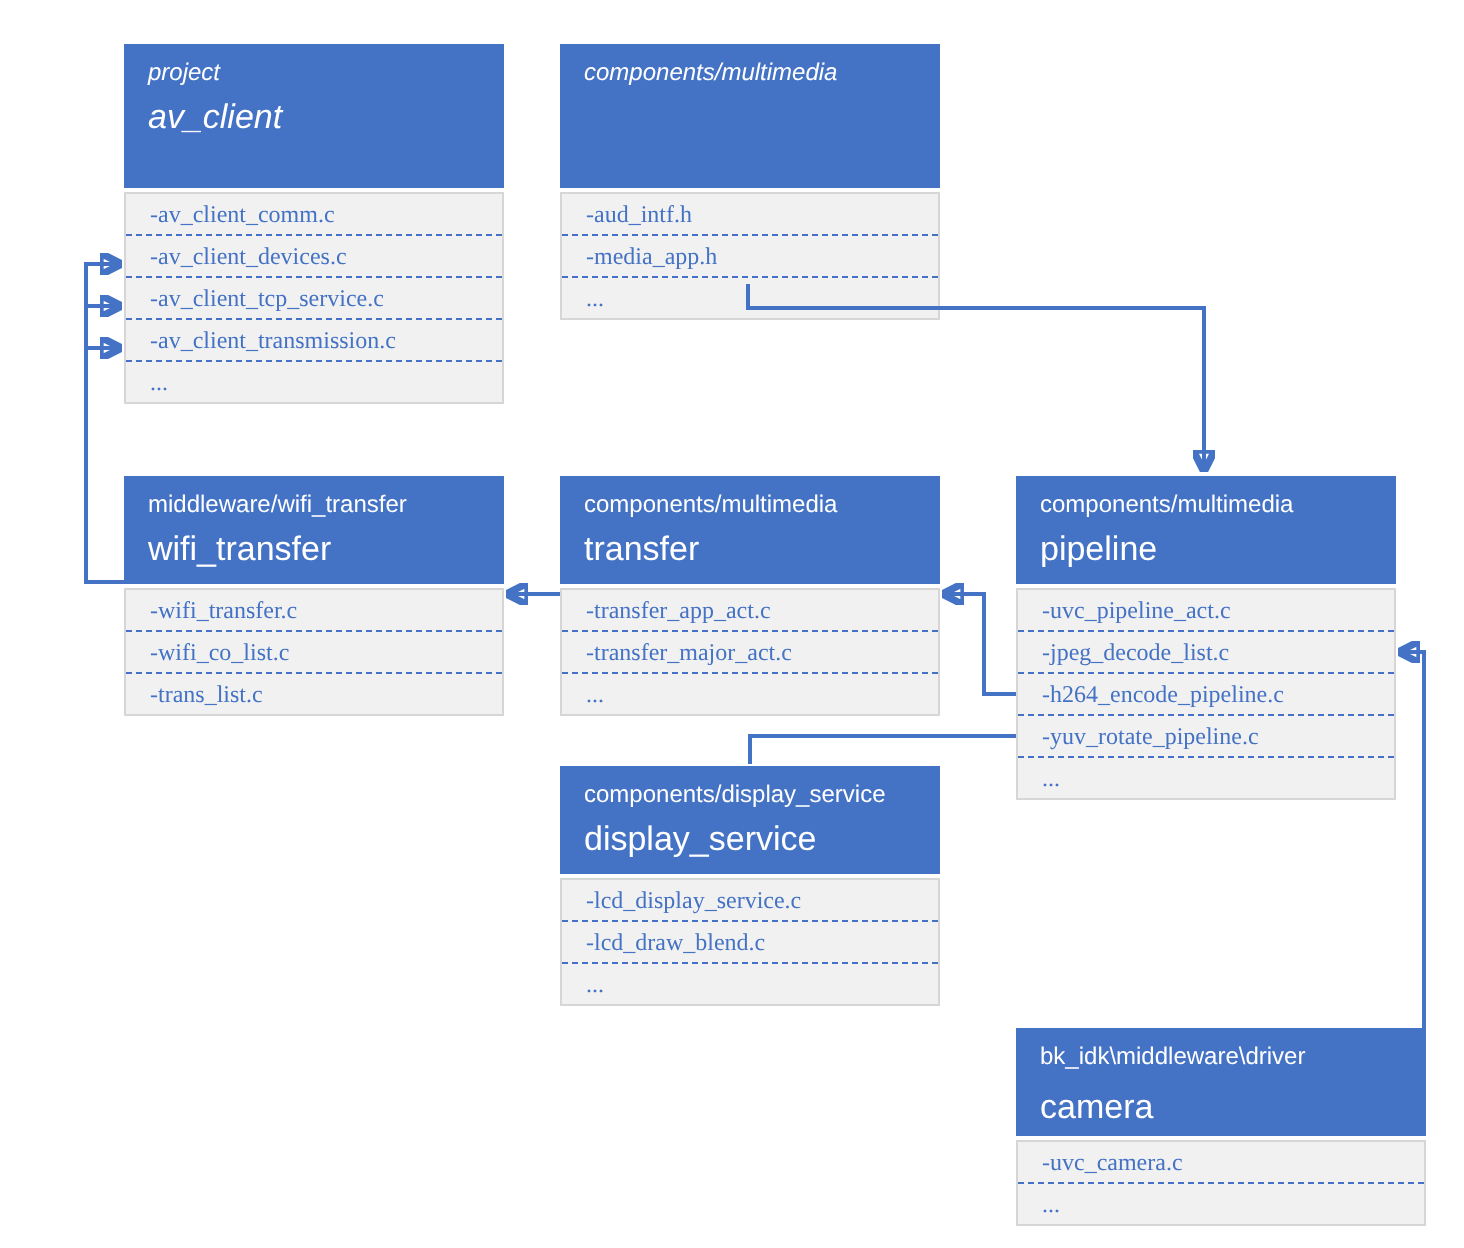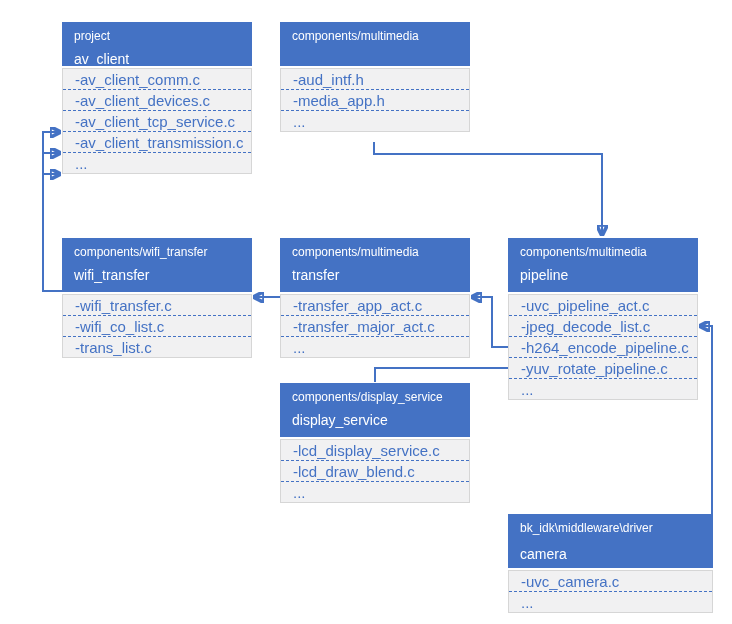--- a/index.html
+++ b/index.html
@@ -11,37 +11,38 @@
     overflow:hidden;
   }
   .box{position:absolute;}
   .box-header{
     background:#4472C4;
     color:#ffffff;
     padding:7px 12px 0 12px;
     box-sizing:border-box;
     height:54px;
   }
-  .box-header.h56{height:44px;}
+  .box-header.h56{height:72px;font-style:italic;}
   .box-path{font-size:12px;line-height:14px;white-space:nowrap;}
-  .box-title{font-size:14px;line-height:18px;margin-top:7px;white-space:nowrap;}
+  .box-title{font-size:17px;line-height:18px;margin-top:7px;white-space:nowrap;}
   .box-title.bold{font-weight:bold;}
-  .box-title.small{font-size:14px;margin-top:10px;}
+  .box-title.small{font-size:17px;margin-top:10px;}
   .box-body{
     margin-top:2px;
     background:#F1F1F2;
     border:1px solid #D6D6D6;
     box-sizing:border-box;
   }
   .file-item{
-    font-size:15px;
+    font-size:12px;
     line-height:13px;
     color:#4472C4;
     padding:4px 6px 3px 12px;
     white-space:nowrap;
+    font-family:Liberation Serif, serif;
   }
   .file-item:not(:last-child){
     border-bottom:1px dashed #4472C4;
   }
   svg.wires{
     position:absolute;left:0;top:0;
     pointer-events:none;
   }
   svg.wires path{
     stroke:#4472C4;
@@ -74,21 +75,21 @@
     </div>
     <div class="box-body">
       <div class="file-item">-aud_intf.h</div>
       <div class="file-item">-media_app.h</div>
       <div class="file-item">...</div>
     </div>
   </div>
 
   <div class="box" style="left:62px;top:238px;width:190px;">
     <div class="box-header">
-      <div class="box-path">components/wifi_transfer</div>
+      <div class="box-path">middleware/wifi_transfer</div>
       <div class="box-title">wifi_transfer</div>
     </div>
     <div class="box-body">
       <div class="file-item">-wifi_transfer.c</div>
       <div class="file-item">-wifi_co_list.c</div>
       <div class="file-item">-trans_list.c</div>
     </div>
   </div>
 
   <div class="box" style="left:280px;top:238px;width:190px;">

